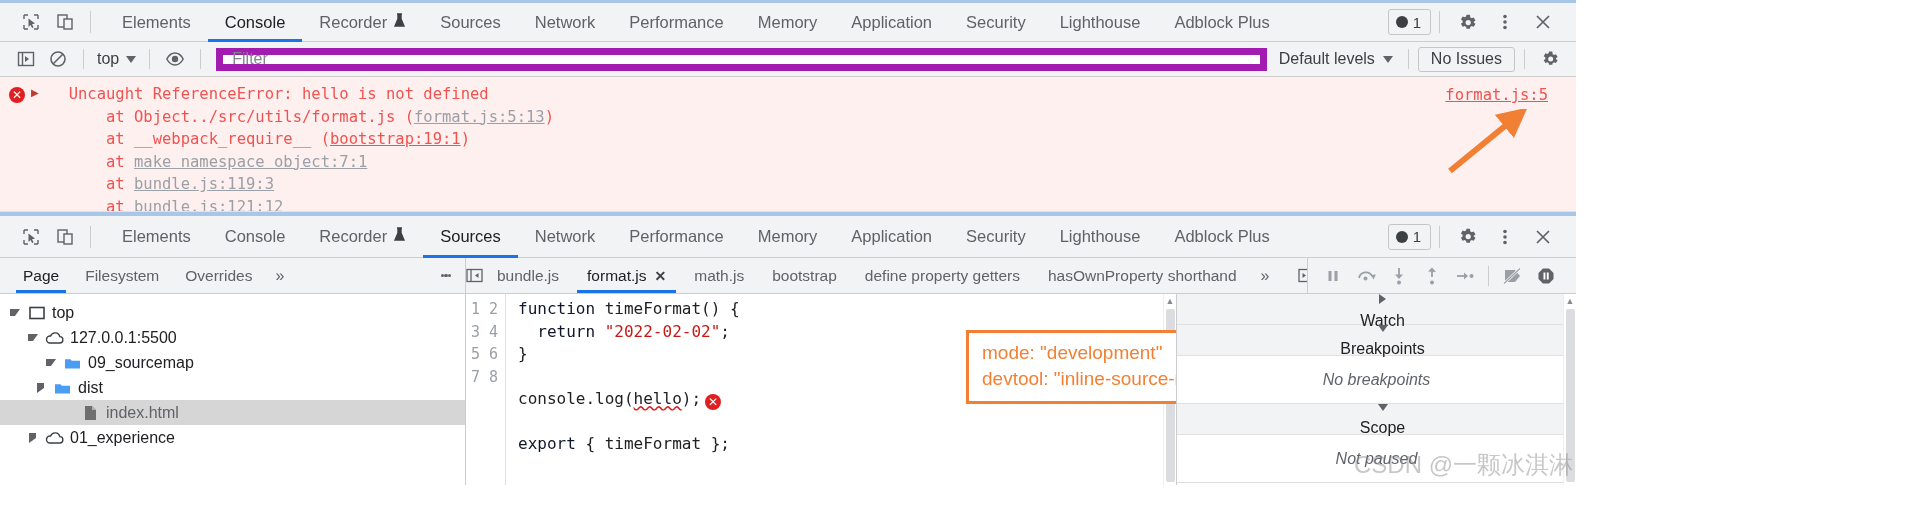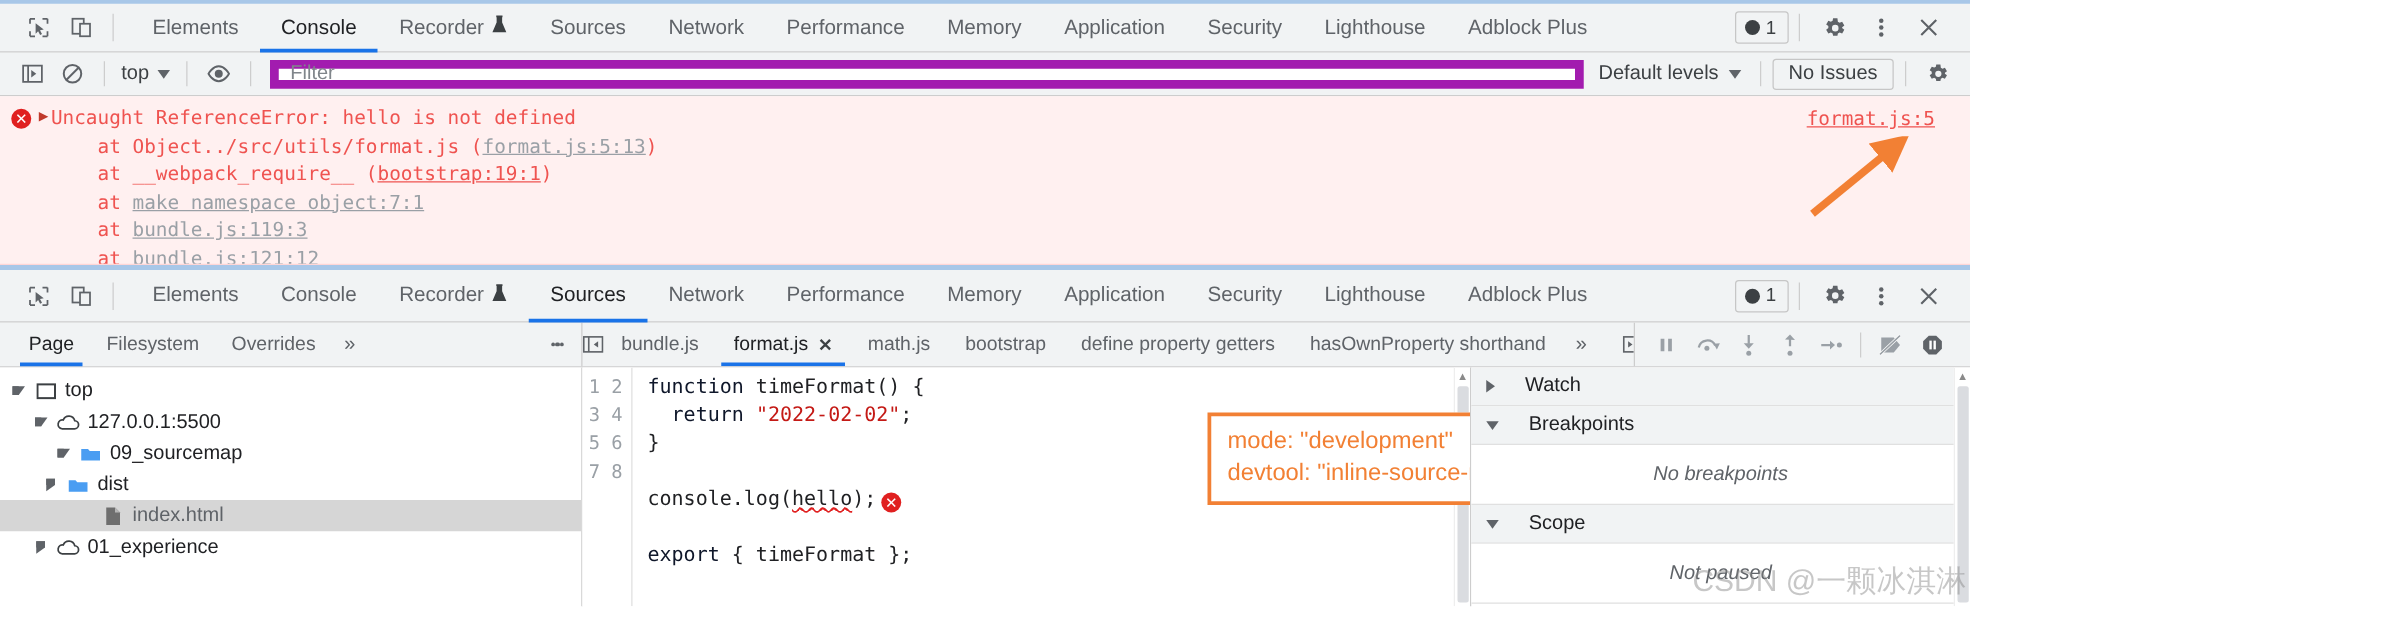--- a/index.html
+++ b/index.html
@@ -106,20 +106,21 @@
     font-family: "DejaVu Sans", sans-serif;
     flex: none; margin-top: 4px;
   }
   .err-disclosure { color: #c0392b; font-size: 10px; margin: 4px 2px 0 6px; }
   .err-body {
     font-family: "DejaVu Sans Mono", monospace;
     font-size: 15.5px;
     line-height: 22.5px;
     color: #ef5350;
     white-space: pre;
+    margin-left: 28px;
   }
   .err-body .lnk { color: #9aa0a6; text-decoration: underline; }
   .err-body .lnk-red { color: #ef5350; text-decoration: underline; }
   .src-link {
     position: absolute; right: 28px; top: 9px;
     font-family: "DejaVu Sans Mono", monospace;
     font-size: 15.5px; color: #ef5350; text-decoration: underline;
   }
   .arrow-svg { position: absolute; right: 44px; top: 32px; }
 
@@ -257,25 +258,25 @@
 
   
   .side-panes {
     width: 400px; flex: none;
     border-left: 1px solid #cdcdcd;
     background: #ffffff;
     position: relative;
     overflow: hidden;
   }
   .pane-hdr {
-    display: flex; align-items: center; gap: 24px;
+    display: flex; align-items: center; gap: 8px;
     height: 31px; padding-left: 12px;
     background: #f1f3f4;
     border-bottom: 1px solid #e0e0e0;
-    font-size: 16px; color: #202124;
+    font-size: 16px; color: #202124; flex-direction: column;
   }
   .pane-body {
     height: 48px;
     display: flex; align-items: center; justify-content: center;
     font-size: 16px; font-style: italic; color: #5f6368;
     border-bottom: 1px solid #e0e0e0;
     background: #fff;
   }
   .side-scroll {
     position: absolute; right: 0; top: 0; width: 13px; height: 100%;

